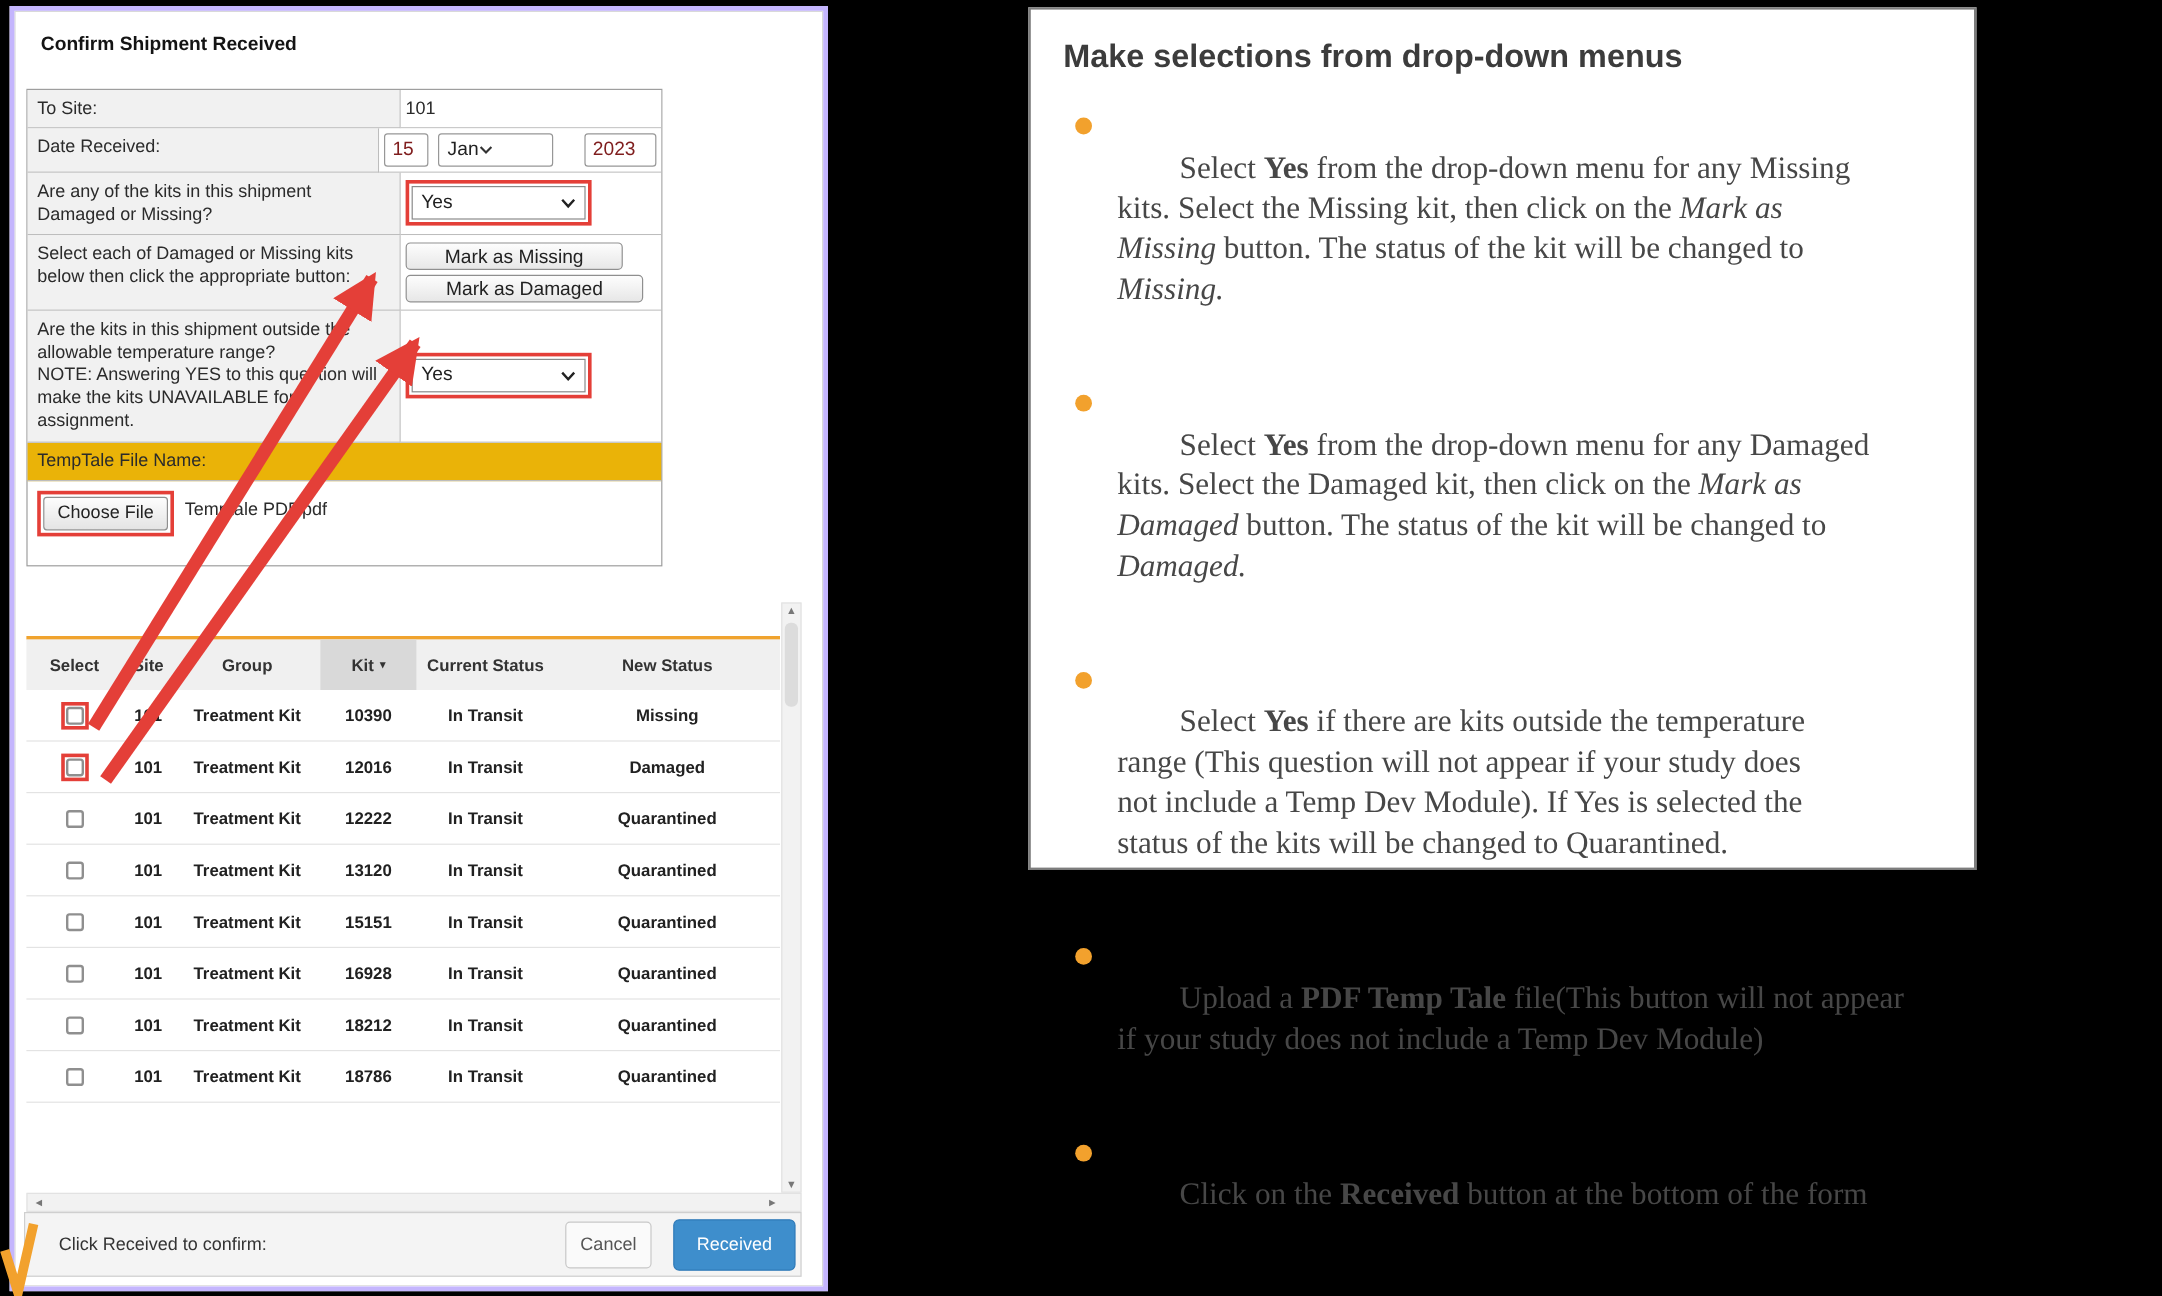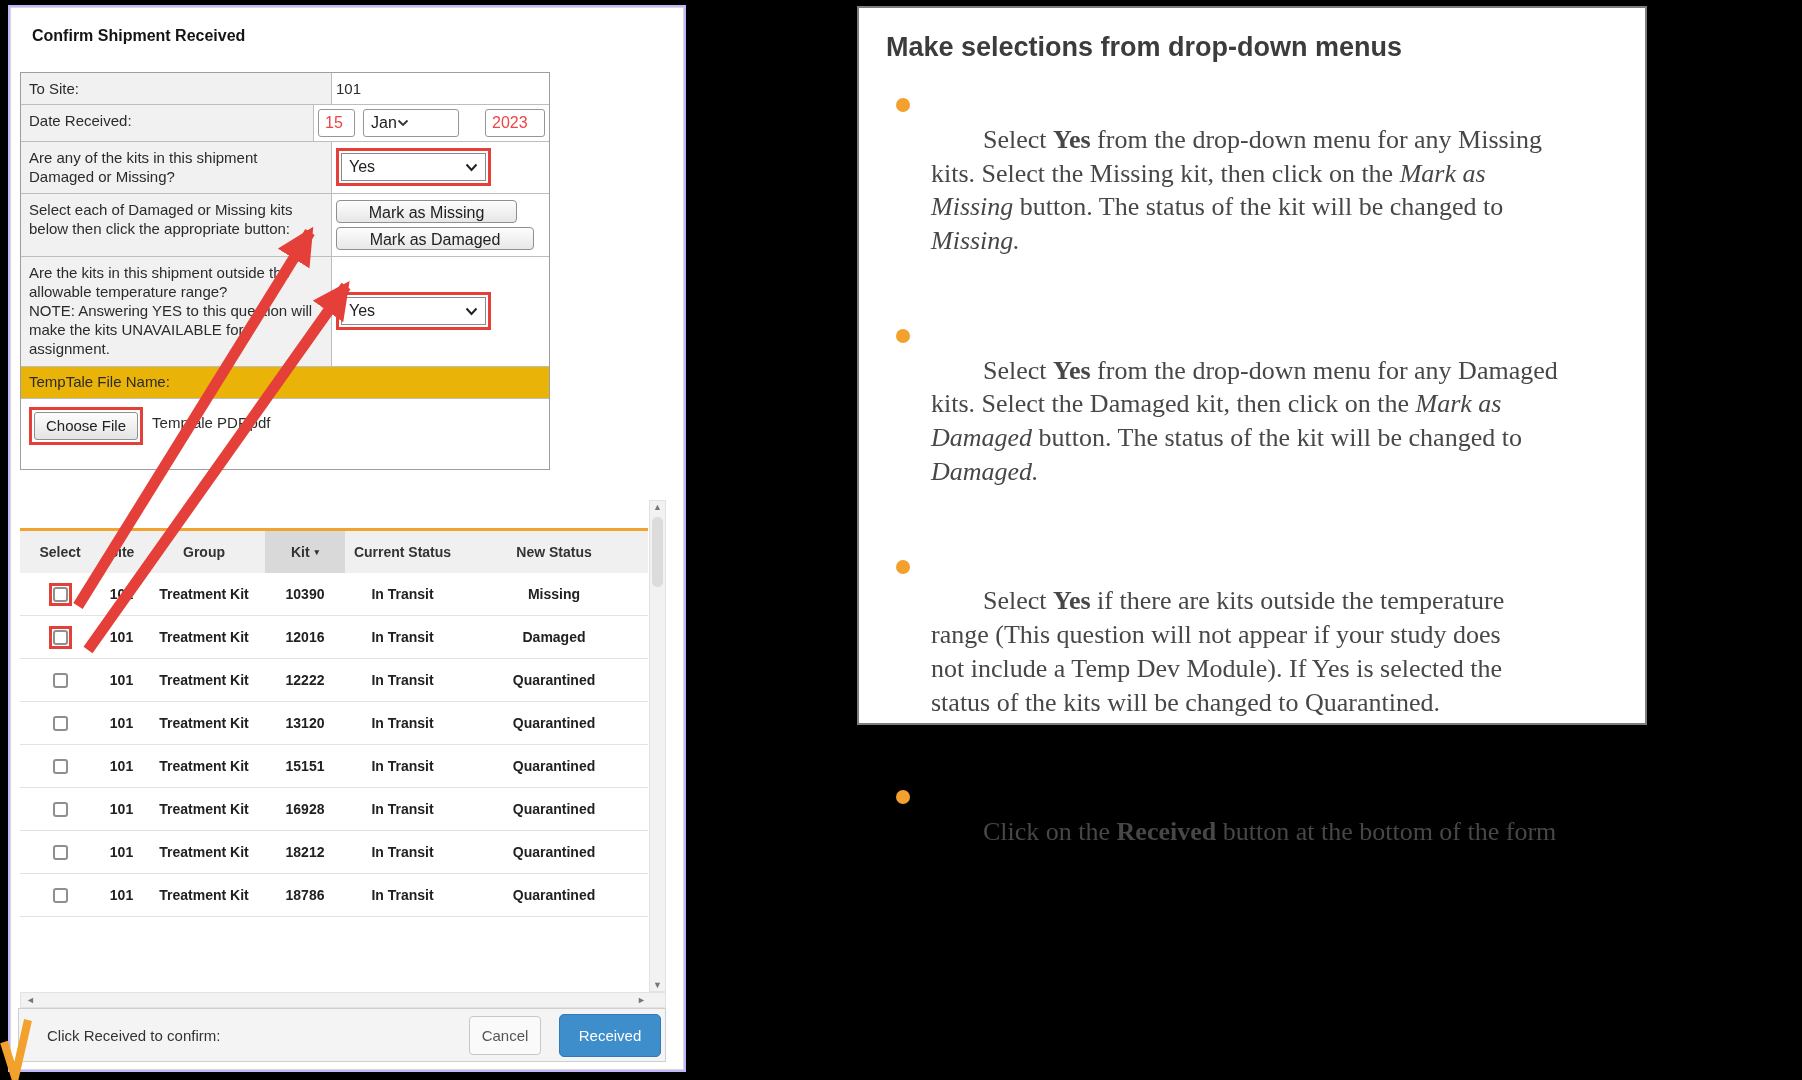--- a/index.html
+++ b/index.html
@@ -1,38 +1,38 @@
 <!DOCTYPE html>
 <html style="--accent_blue: #3e8ecc; --highlight_red: #e43f38; --accent_orange: #f2a12d; --table_accent_orange: #f0a32e; --panel_text: #474747;"><head>
 <meta charset="utf-8">
 <style>
   html,body{margin:0;padding:0;background:#000;}
   #canvas{position:relative;width:1802px;height:1080px;background:#000;overflow:hidden;
           font-family:"Liberation Sans",sans-serif;}
 
   
   .dialog{position:absolute;left:8px;top:5px;width:674px;height:1063px;background:#fff;
-          border:2px solid #c4b5fd;box-shadow:inset 0 0 0 1px #d9d9d9;z-index:1;}
+          border:4px solid #c4b5fd;box-shadow:inset 0 0 0 1px #d9d9d9;z-index:1;}
   .dlg-title{position:absolute;left:22px;top:20px;font-size:16px;font-weight:bold;color:#141414;}
 
   
   .form{position:absolute;left:10px;top:65px;width:530px;border:1px solid #9e9e9e;
         box-sizing:border-box;font-size:15px;color:#2b2b2b;}
   .frow{display:flex;}
   .flabel{width:311px;box-sizing:border-box;background:#f1f1f1;border-right:1px solid #bdbdbd;
           border-bottom:1px solid #bdbdbd;padding:6px 8px;white-space:pre-wrap;line-height:1.28;}
   .fvalue{flex:1;box-sizing:border-box;background:#fff;border-bottom:1px solid #bdbdbd;
           padding:4px 4px;display:flex;align-items:center;}
   .ffull{width:100%;box-sizing:border-box;border-bottom:1px solid #bdbdbd;padding:6px 8px;}
   .fgray{background:#eab308;}
   .h31{min-height:31px}.h32{min-height:32px}.h33{min-height:33px}.h47{min-height:47px}
   .h63{min-height:63px}.h110{min-height:110px}.h70{min-height:70px;border-bottom:none;}
 
   .tin{display:inline-flex;align-items:center;height:28px;border:1px solid #979797;border-radius:3px;
-       background:#fff;font-size:16px;color:#ef4444;padding:0 6px;box-sizing:border-box;}
+       background:#fff;font-size:16px;color:#7f1d1d;padding:0 6px;box-sizing:border-box;}
   .tin.day{width:37px;margin-right:8px;}
   .tin.year{width:60px;}
   .tsel{display:inline-flex;align-items:center;justify-content:flex-start;height:28px;width:96px;
         border:1px solid #979797;border-radius:3px;background:#fff;font-size:16px;color:#222;
         padding:0 7px;box-sizing:border-box;margin-right:26px;}
   .ysel{display:inline-flex;align-items:center;justify-content:space-between;height:28px;width:145px;
         border:1px solid #8a8a8a;background:#fff;font-size:16px;color:#222;padding:0 7px;box-sizing:border-box;}
   .chev svg{display:block;}
   .red-box{display:inline-block;border:3px solid var(--highlight_red,#e43f38);padding:2px;line-height:0;}
   .mark-btn{display:block;height:23px;margin:2px 0;border:1px solid #8f8f8f;border-radius:4px;
@@ -326,20 +326,24 @@
 Damaged</span><span> button. The status of the kit will be changed to
 </span><span class="i">Damaged.</span></span>
       </li>
       <li>
         <span class="dot"></span><span><span>Select </span><span class="b">Yes</span><span> if there are kits outside the temperature
 range (This question will not appear if your study does
 not include a Temp Dev Module). If Yes is selected the
 status of the kits will be changed to Quarantined.</span></span>
       </li>
       <li>
+        <span class="dot"></span><span><span>Upload a </span><span class="b">PDF Temp Tale</span><span> file(This button will not appear
+if your study does not include a Temp Dev Module)</span></span>
+      </li>
+      <li>
         <span class="dot"></span><span><span>Click on the </span><span class="b">Received</span><span> button at the bottom of the form</span></span>
       </li>
     </ul>
   </div>
 
   <svg class="overlay" width="1802" height="1080" viewBox="0 0 1802 1080">
     <defs>
       <marker id="arrowhead" markerUnits="strokeWidth" markerWidth="3.4" markerHeight="3.4" viewBox="0 0 6 6" refX="5" refY="3" orient="auto">
         <path d="M0,0 L6,3 L0,6 Z" fill="#e43f38"></path>
       </marker>

